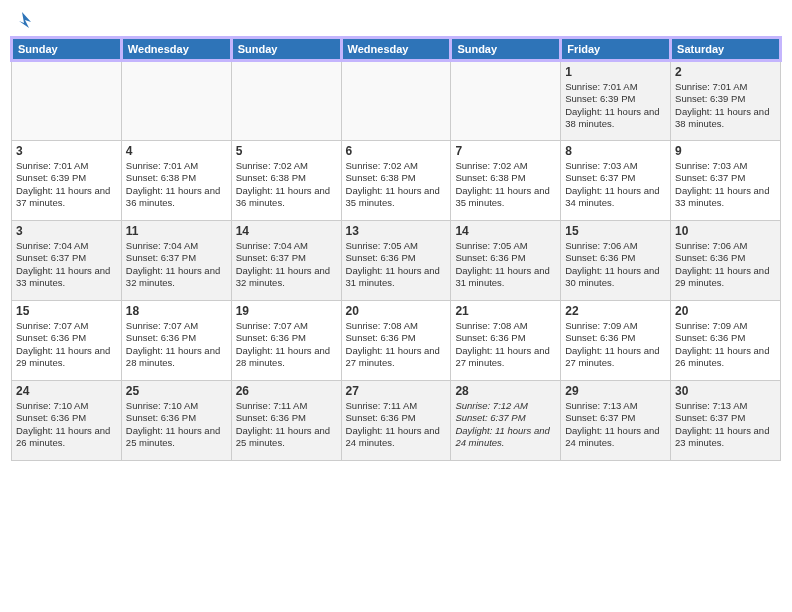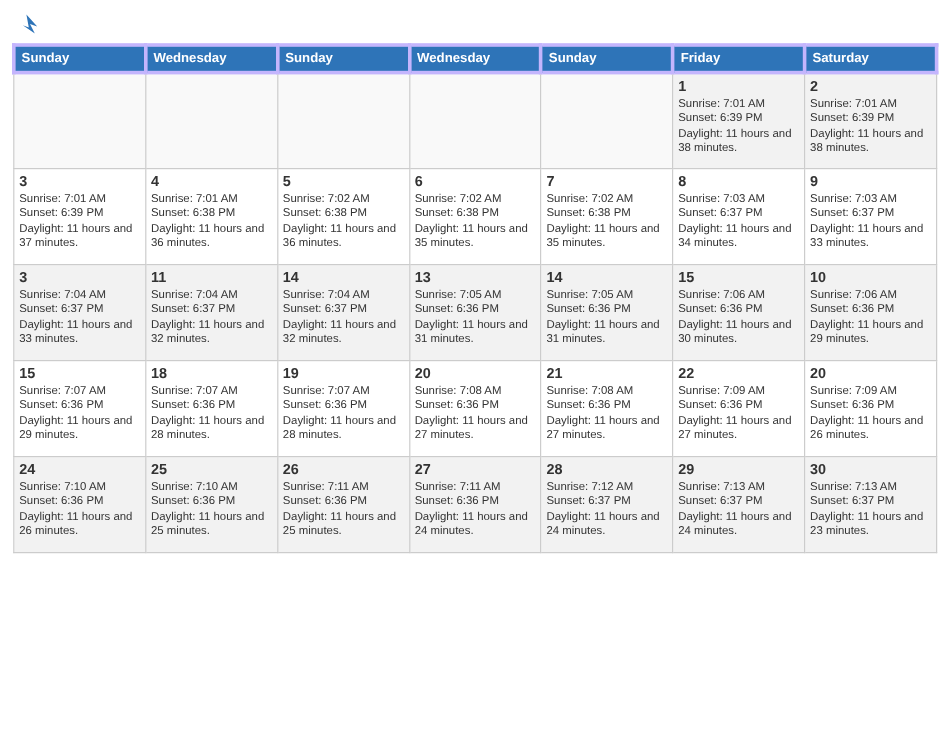--- a/index.html
+++ b/index.html
@@ -252,21 +252,21 @@
 Daylight: 11 hours and 25 minutes.</div>
           </td>
           <td>
             <span class="day-num">27</span>
             <div class="day-info" style="white-space: pre-line;">Sunrise: 7:11 AM
 Sunset: 6:36 PM
 Daylight: 11 hours and 24 minutes.</div>
           </td>
           <td>
             <span class="day-num">28</span>
-            <div class="day-info" style="white-space: pre-line;">Sunrise: 7:12 AM
+            <div class="day-info" style="white-space: pre-line; font-style: italic;">Sunrise: 7:12 AM
 Sunset: 6:37 PM
 Daylight: 11 hours and 24 minutes.</div>
           </td>
           <td>
             <span class="day-num">29</span>
             <div class="day-info" style="white-space: pre-line;">Sunrise: 7:13 AM
 Sunset: 6:37 PM
 Daylight: 11 hours and 24 minutes.</div>
           </td>
           <td>

